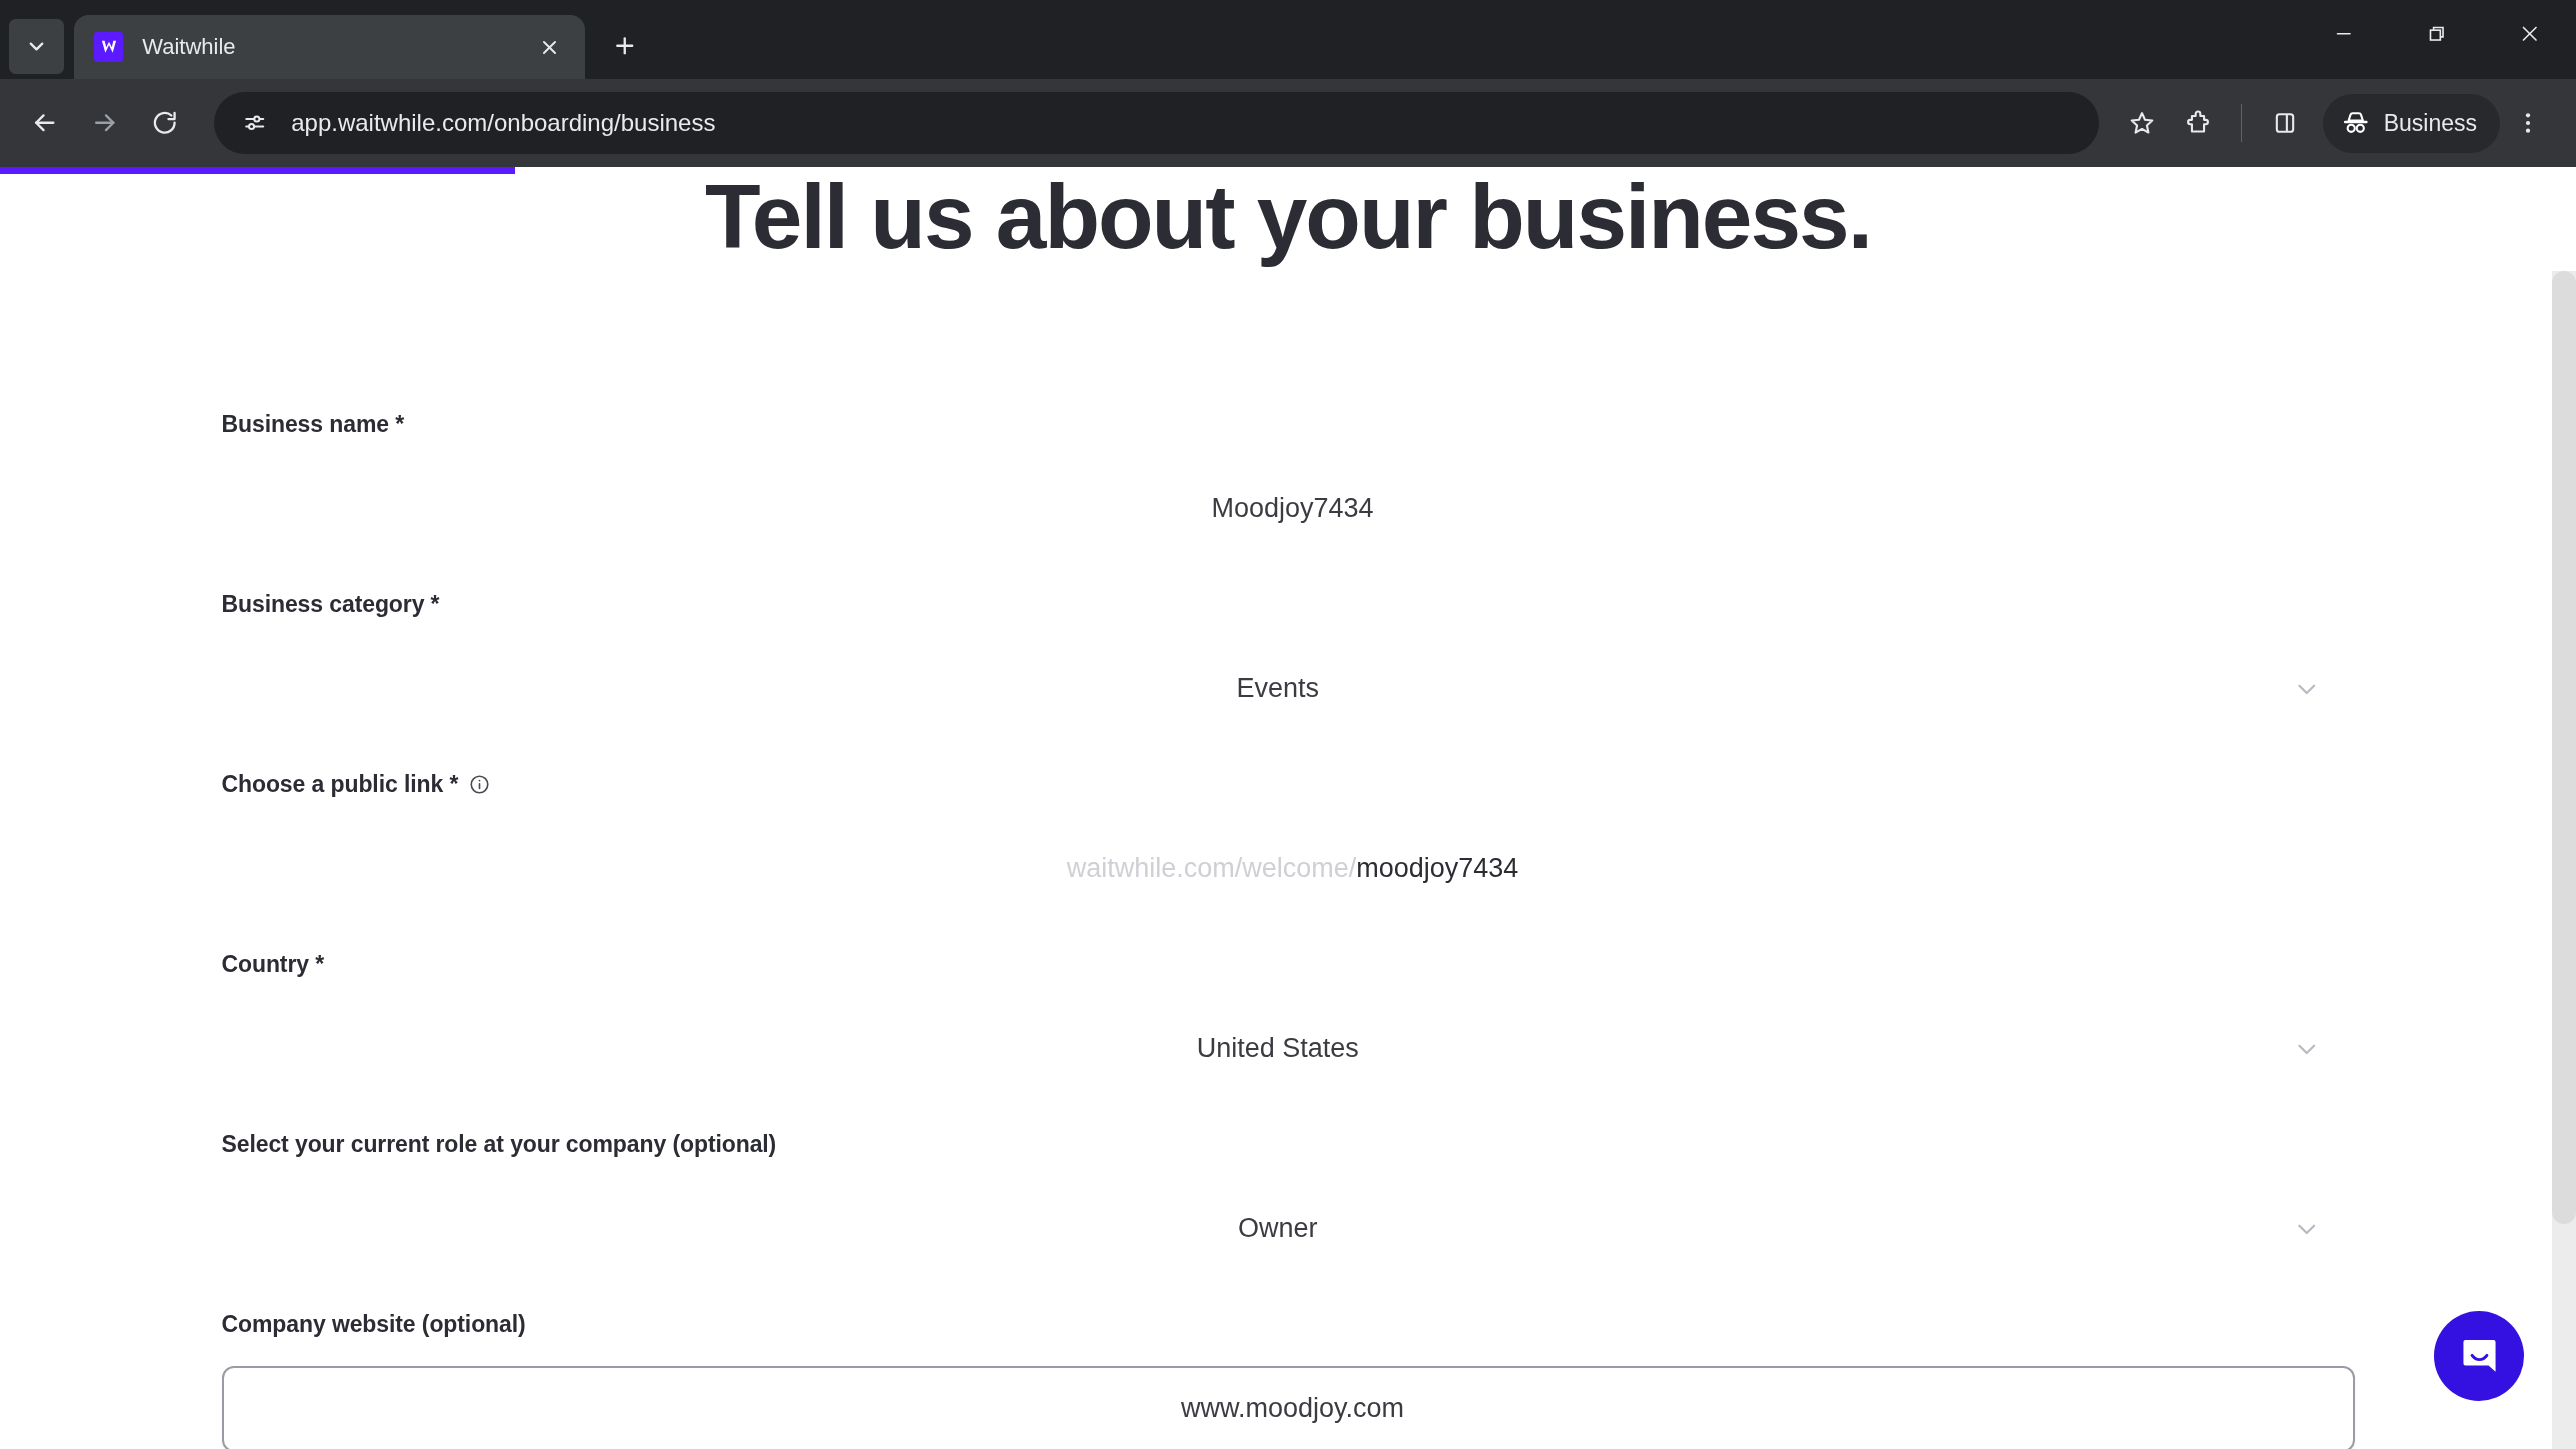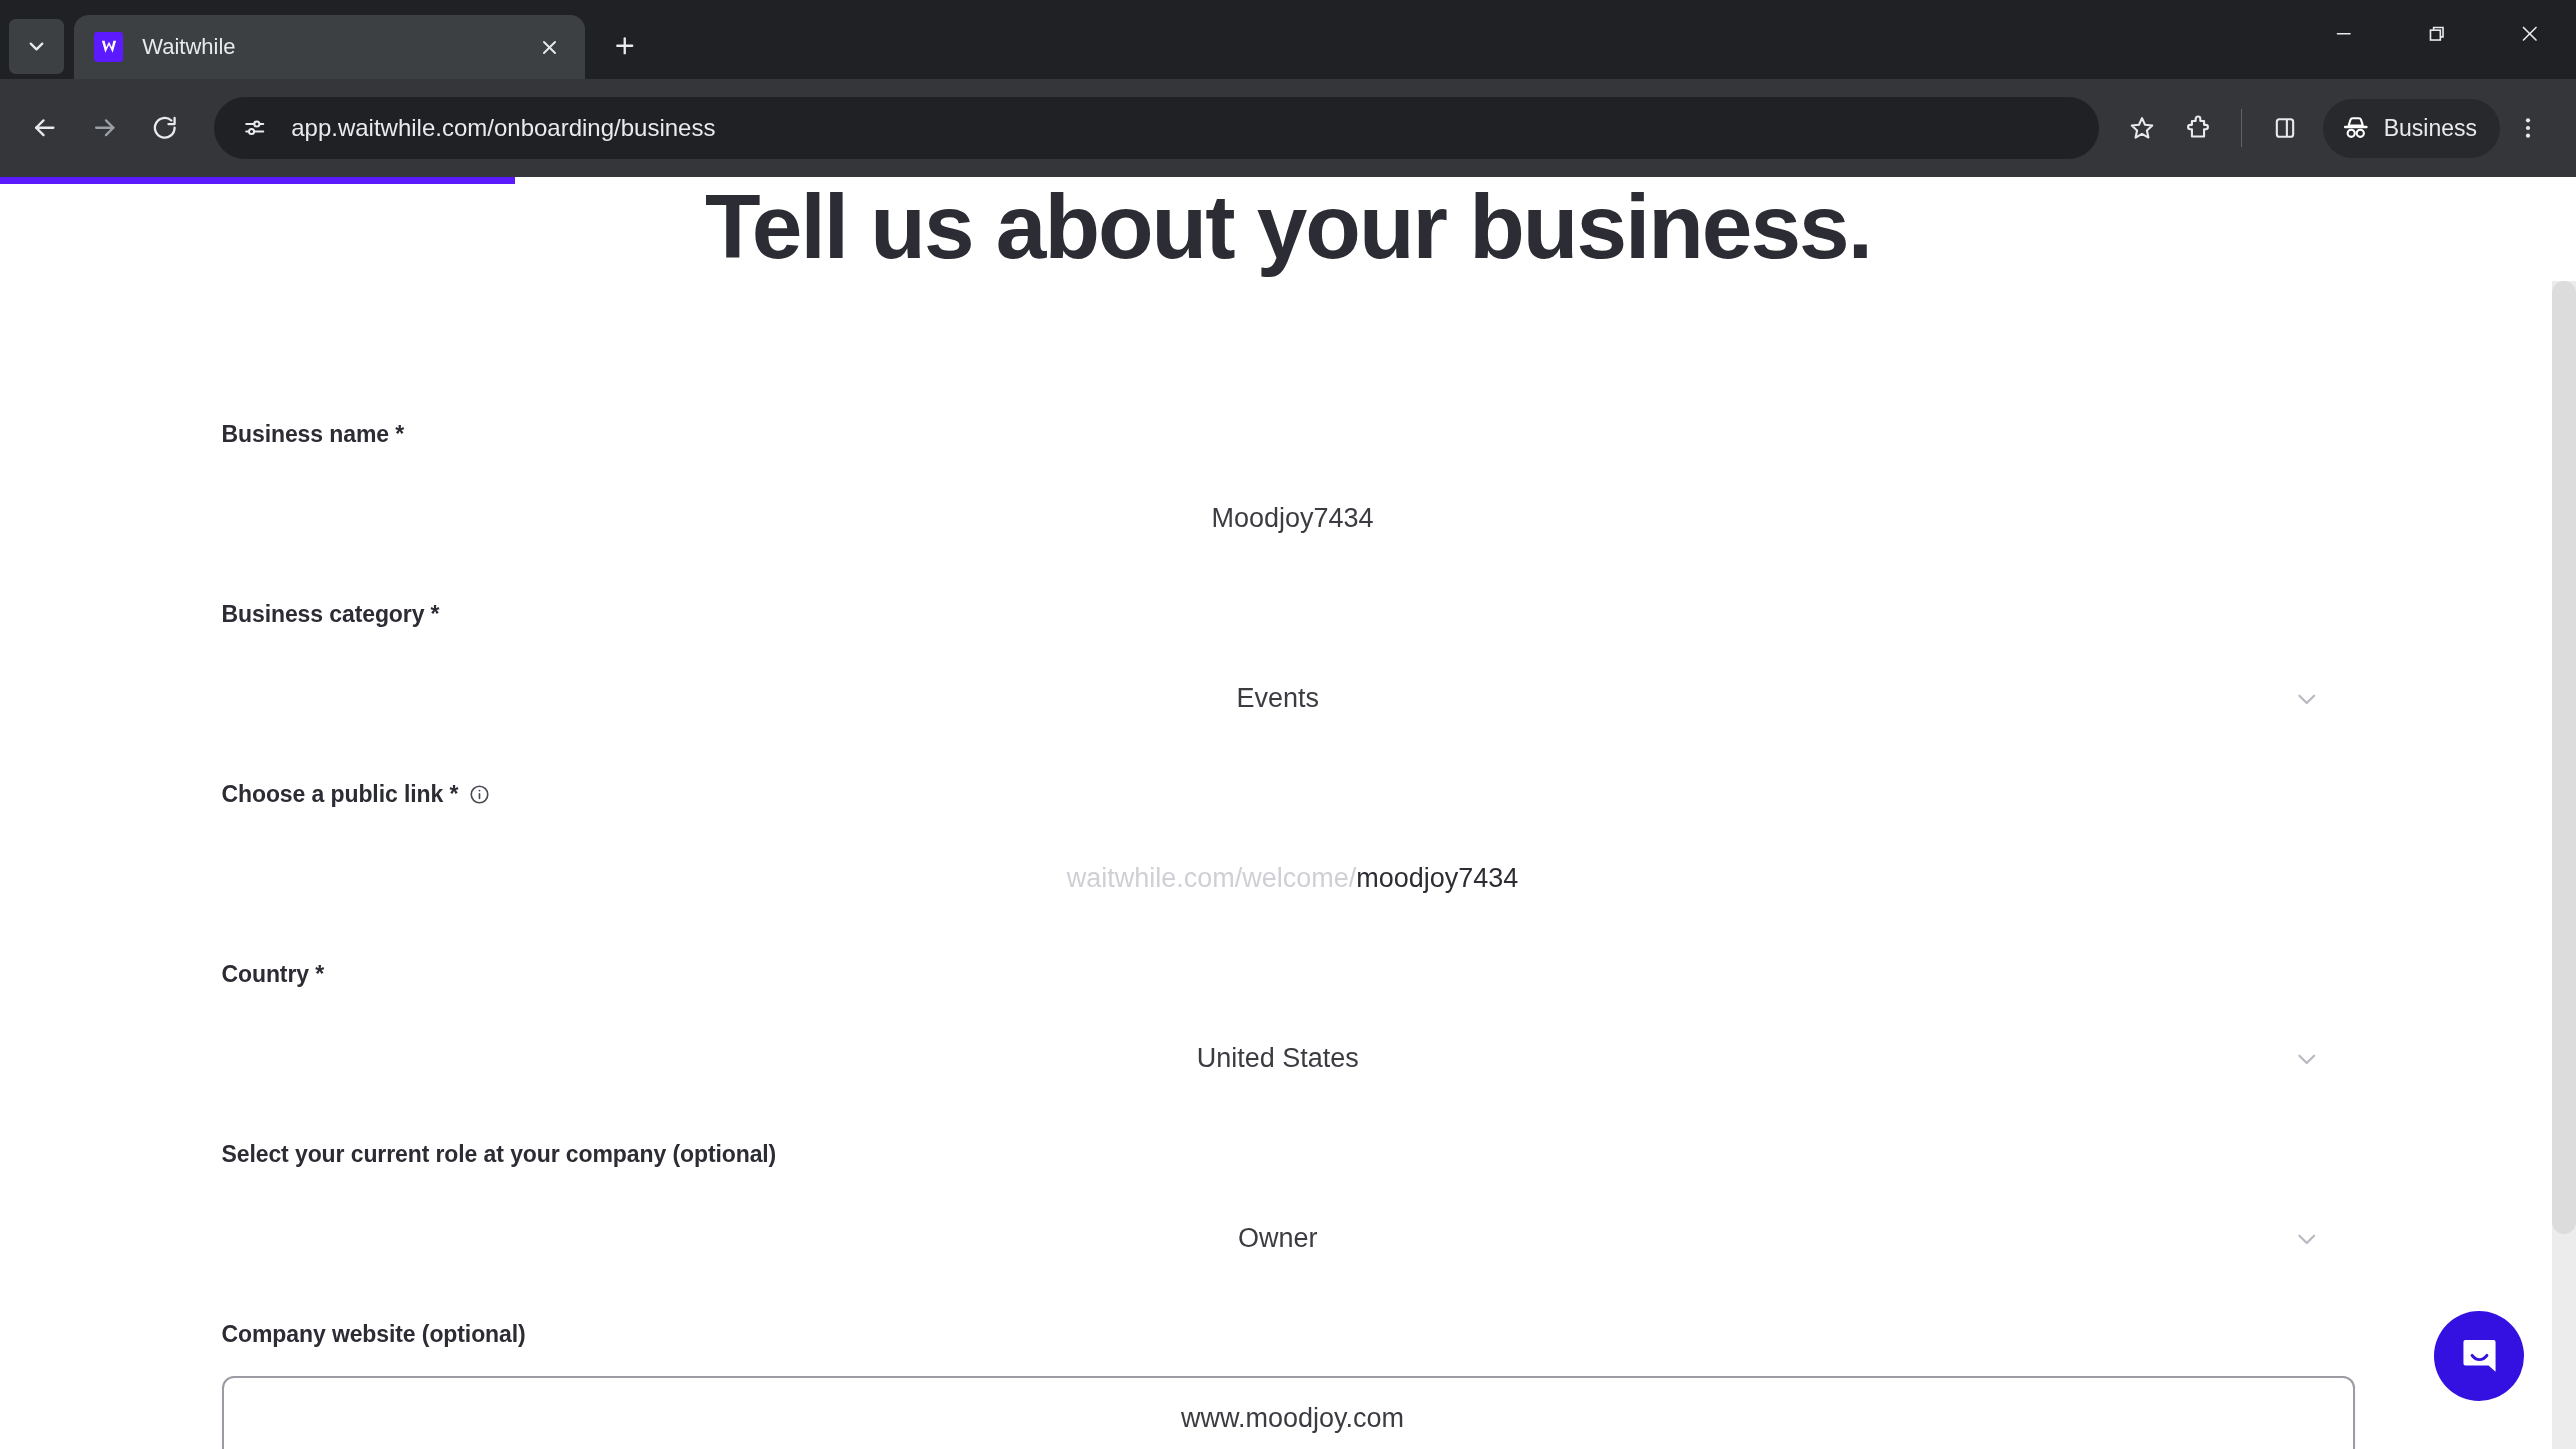--- a/index.html
+++ b/index.html
@@ -84,21 +84,21 @@
     display: flex;
     align-items: center;
   }
   .winbtn {
     width: 93px; height: 67px;
     display: flex; align-items: center; justify-content: center;
   }
   .winbtn svg { width: 21.5px; height: 21.5px; }
 
   .toolbar {
-    height: 98px;
+    height: 88px;
     background: #35363a;
     display: flex;
     align-items: center;
     padding: 0 20px 0 14.8px;
     flex: none;
   }
   .navbtn {
     width: 60px; height: 60px;
     display: flex; align-items: center; justify-content: center;
     border-radius: 50%;

